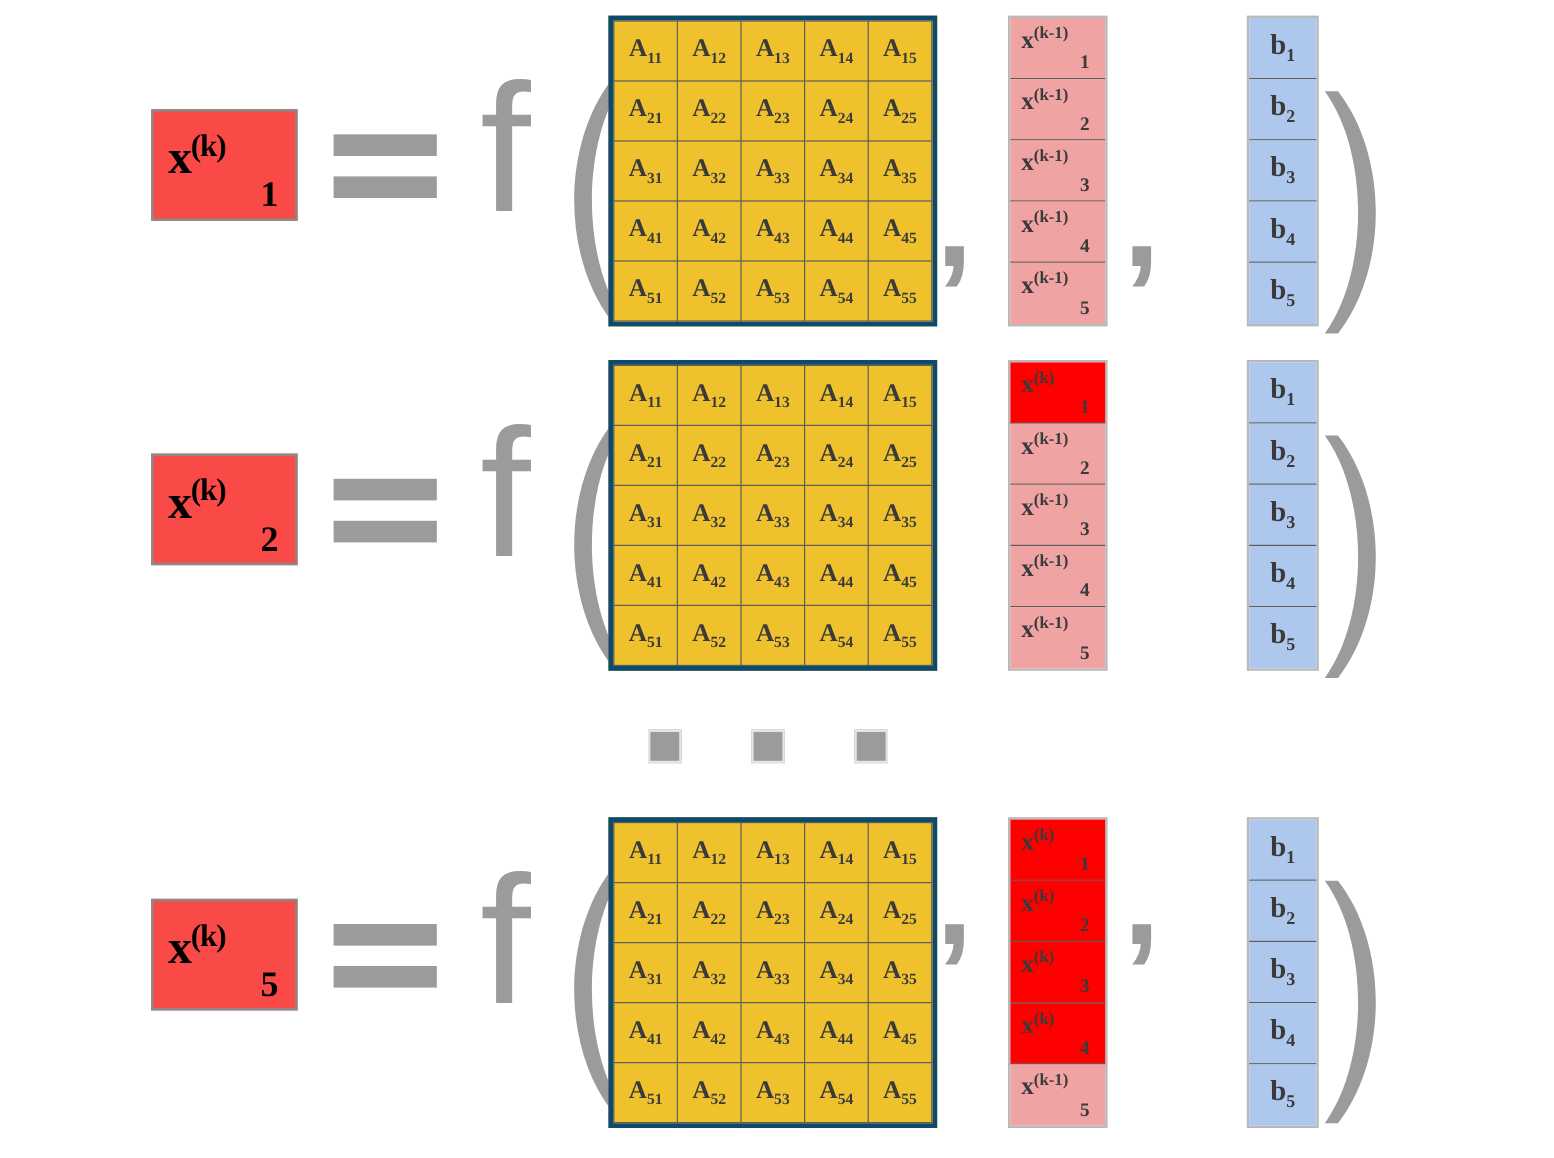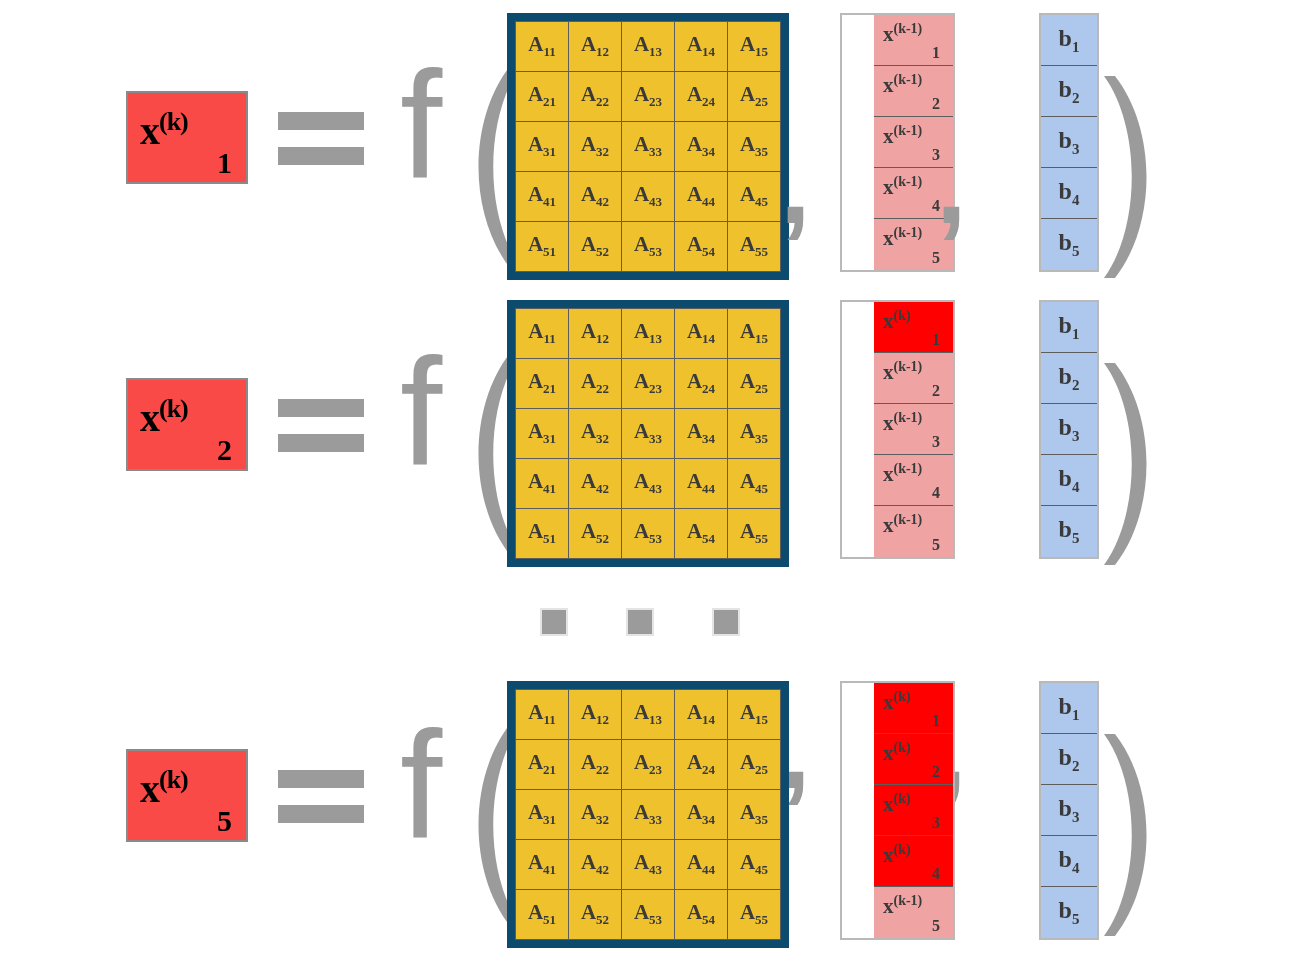--- a/index.html
+++ b/index.html
@@ -103,21 +103,21 @@
   #row-0 .paren.open  { left: 466px; top: 62px; }
   #row-1 .paren.open  { left: 466px; top: 62px; }
   #row-2 .paren.open  { left: 466px; top: 52px; }
   #row-0 .paren.close { left: 1089px; top: 72px; }
   #row-1 .paren.close { left: 1089px; top: 72px; }
   #row-2 .paren.close { left: 1089px; top: 62px; }
 
   
   .matrix {
     position: absolute;
-    border: 8px solid #0c4a6e;
+    border: 4px solid #0c4a6e;
     border-collapse: collapse;
     box-sizing: content-box;
     background: #EFC12D;
   }
   #row-0 .matrix { left: 507px; top: 13px; }
   #row-1 .matrix { left: 507px; top: 13px; }
   #row-2 .matrix { left: 507px; top: 13px; }
   .matrix table {
     border-collapse: collapse;
   }
@@ -151,21 +151,21 @@
   }
   .vector .vcell {
     position: relative;
     box-sizing: border-box;
     border-bottom: 1px solid #5d5d5d;
     text-align: left;
   }
   .vector .vcell:last-child { border-bottom: none; }
 
   
-  .xvec { width: 79px; padding-left: 32px; }
+  .xvec { width: 79px; }
   #row-0 .xvec { left: 840px; top: 13px; }
   #row-1 .xvec { left: 840px; top: 13px; }
   #row-2 .xvec { left: 840px; top: 13px; }
   .xvec .vcell {
     width: 79px;
     height: 51px;
     background: #EFA3A3;
   }
   .xvec .vcell.active {
     background: #FE0000;

